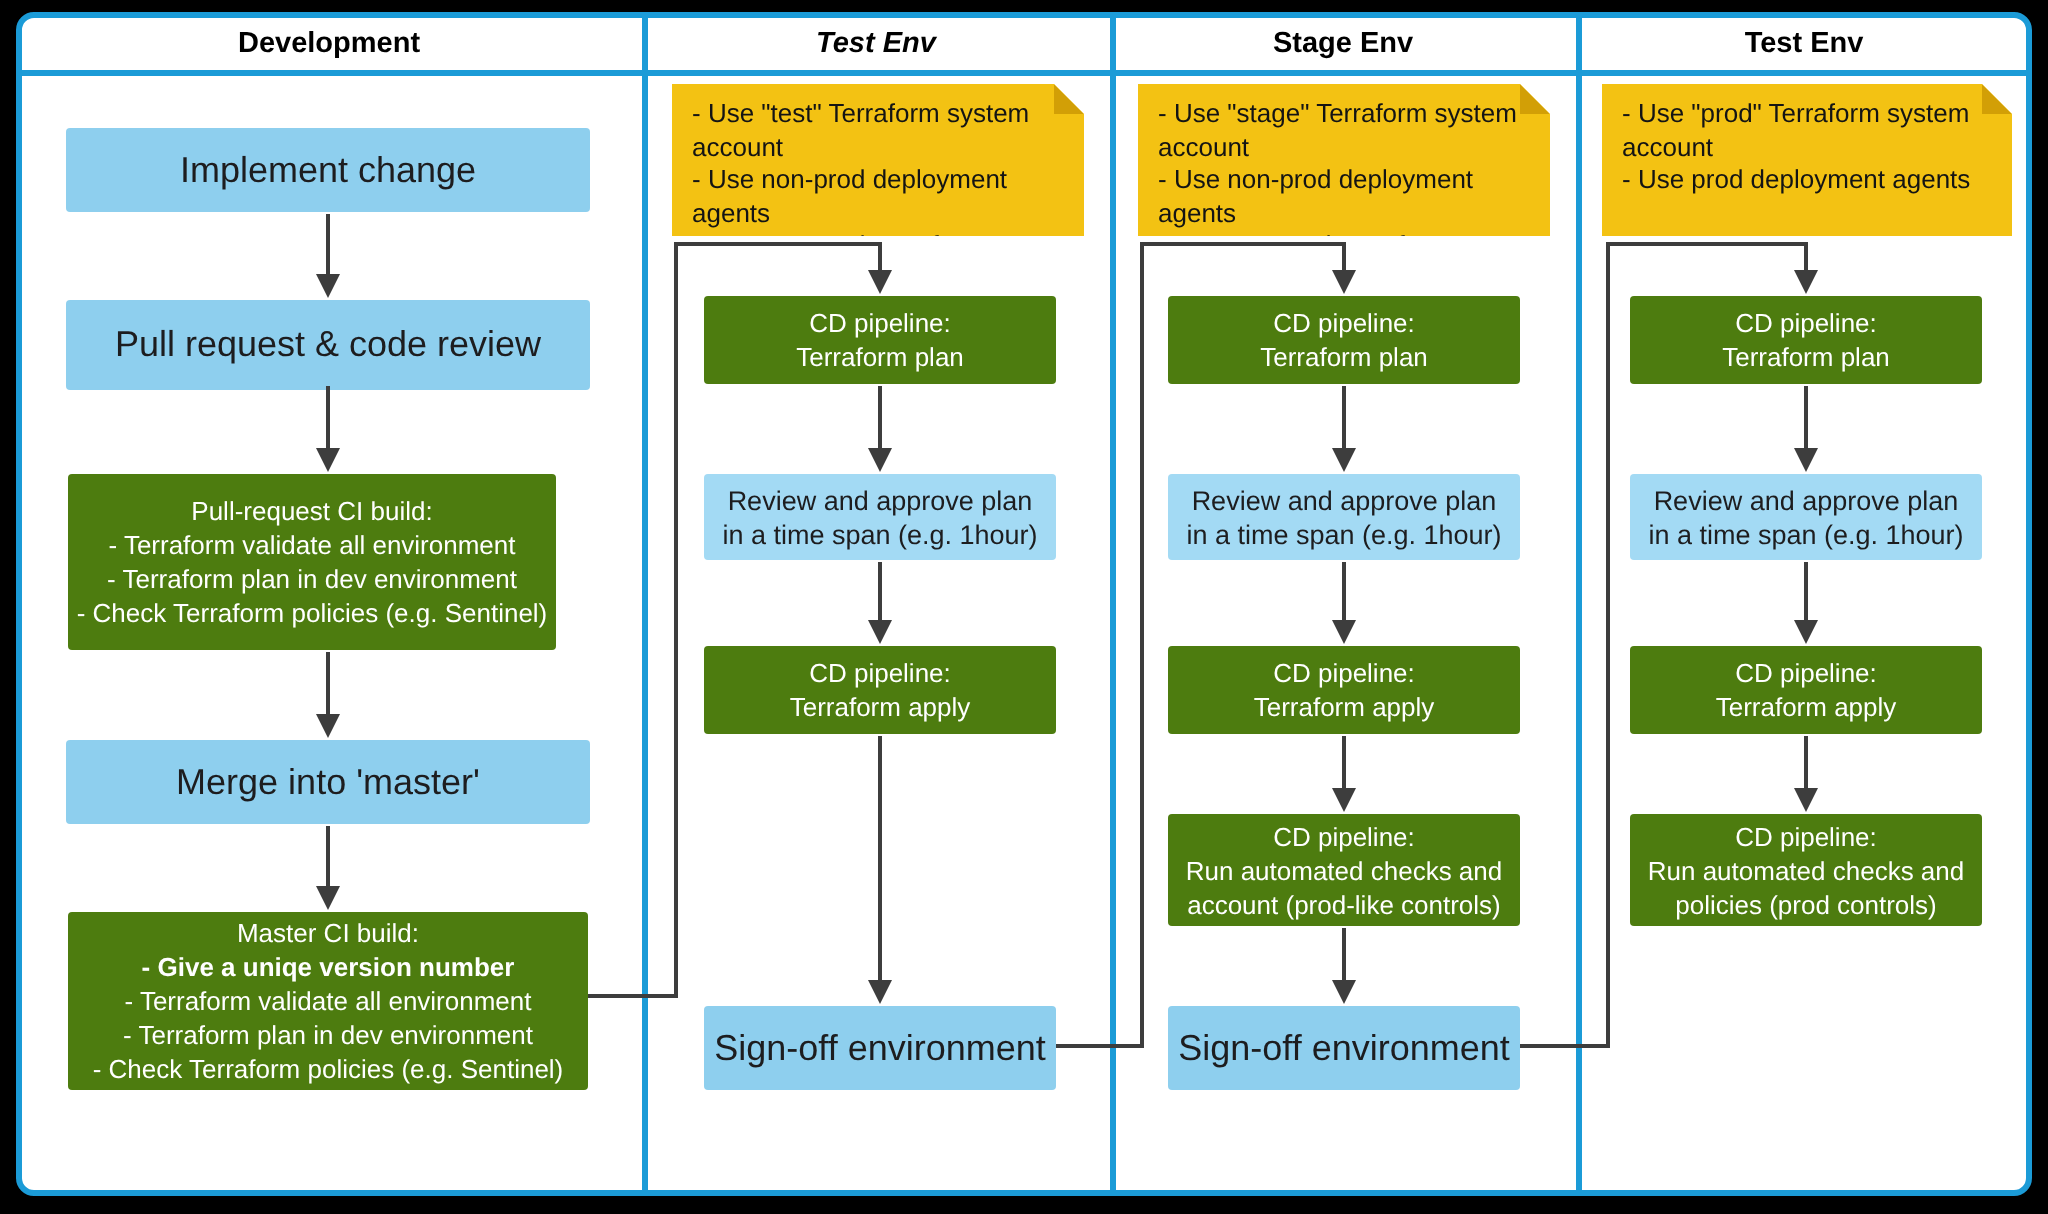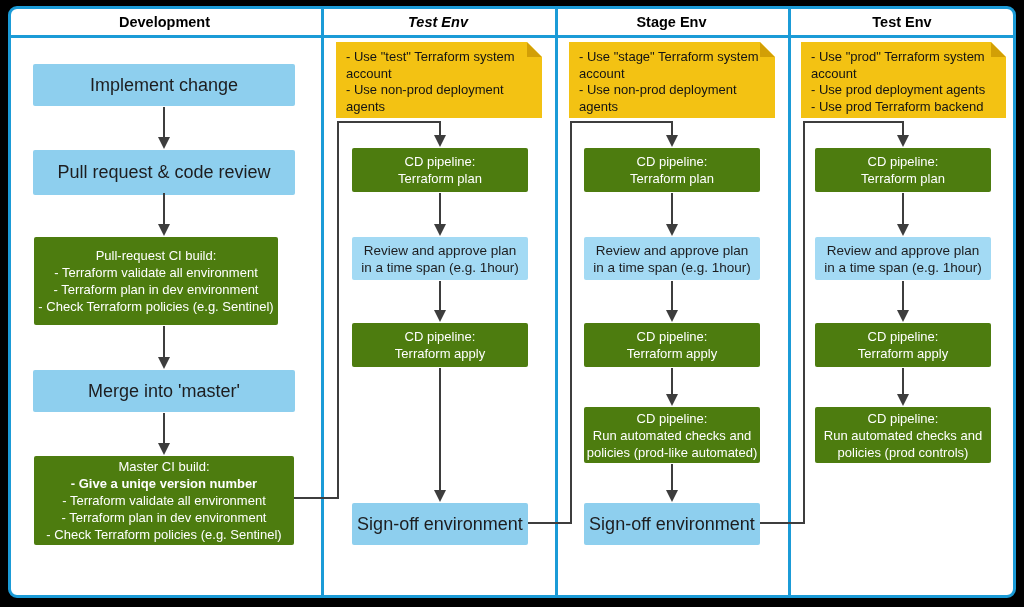--- a/index.html
+++ b/index.html
@@ -112,31 +112,30 @@
     <div>Review and approve plan</div>
     <div>in a time span (e.g. 1hour)</div>
   </div>
   <div class="box navy" style="left:584px;top:323px;width:176px;height:44px;">
     <div>CD pipeline:</div>
     <div>Terraform apply</div>
   </div>
   <div class="box navy" style="left:584px;top:407px;width:176px;height:56px;">
     <div>CD pipeline:</div>
     <div>Run automated checks and</div>
-    <div>policies (prod-like automated)</div>
+    <div>account (prod-like controls)</div>
   </div>
   <div class="box light" style="left:584px;top:503px;width:176px;height:42px;">
     <div>Sign-off environment</div>
   </div>
 
   <div class="note" style="left:801px;top:42px;width:205px;height:76px;">
     <div class="fold"></div>
     <div>- Use "prod" Terraform system account</div>
     <div>- Use prod deployment agents</div>
-    <div>- Use prod Terraform backend</div>
   </div>
   <div class="box navy" style="left:815px;top:148px;width:176px;height:44px;">
     <div>CD pipeline:</div>
     <div>Terraform plan</div>
   </div>
   <div class="box lighter" style="left:815px;top:237px;width:176px;height:43px;">
     <div>Review and approve plan</div>
     <div>in a time span (e.g. 1hour)</div>
   </div>
   <div class="box navy" style="left:815px;top:323px;width:176px;height:44px;">

